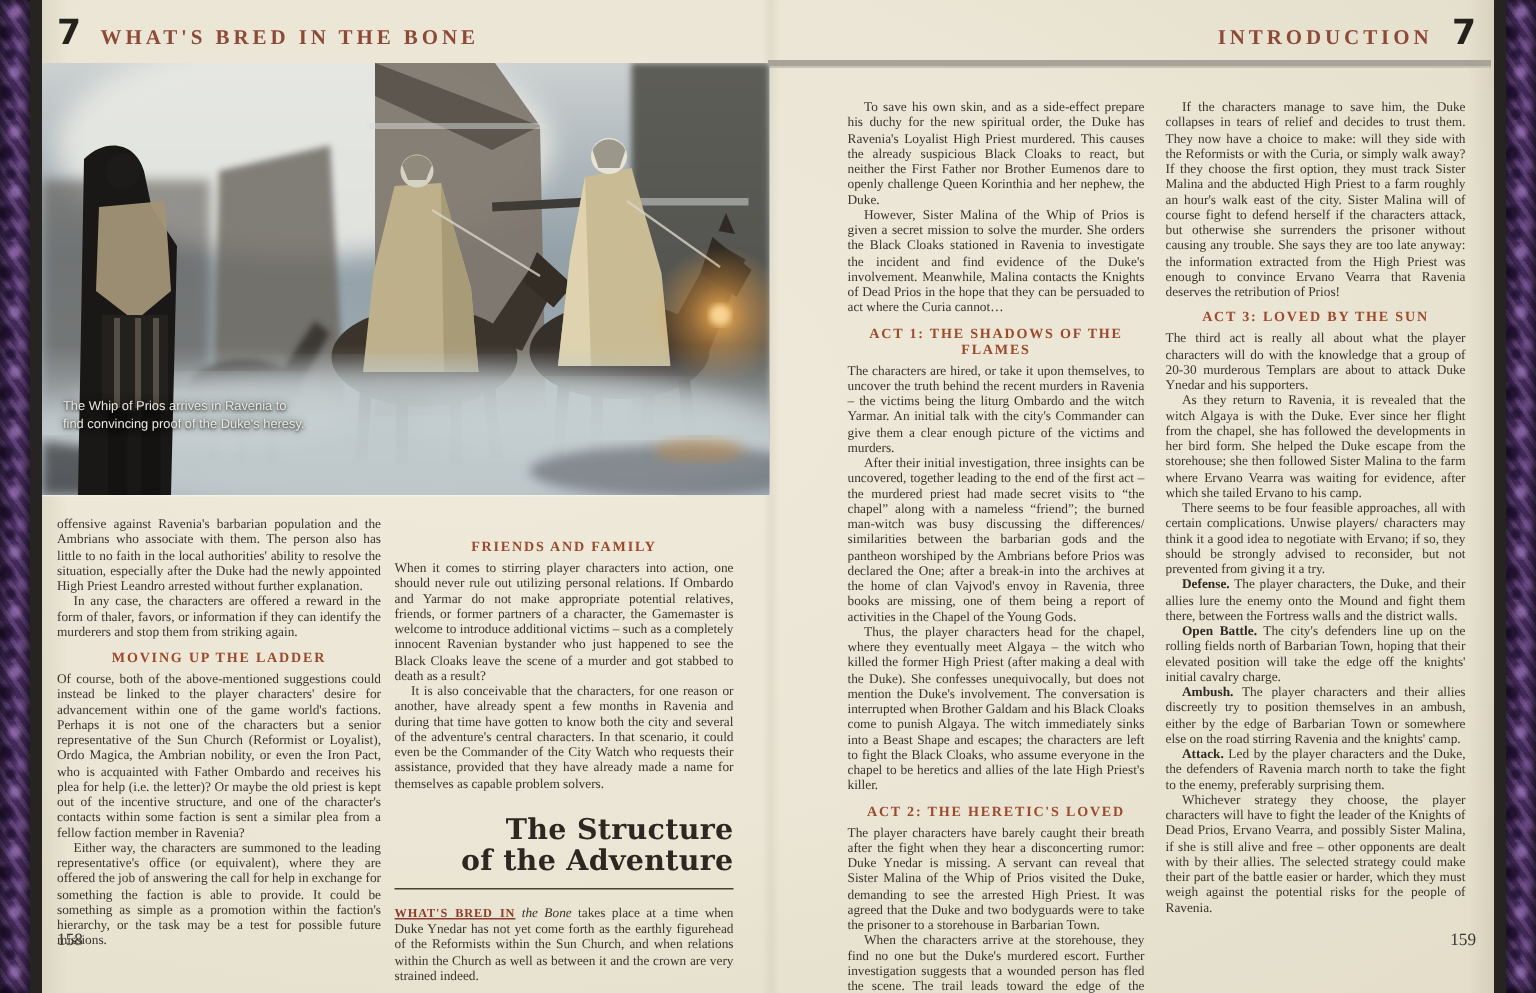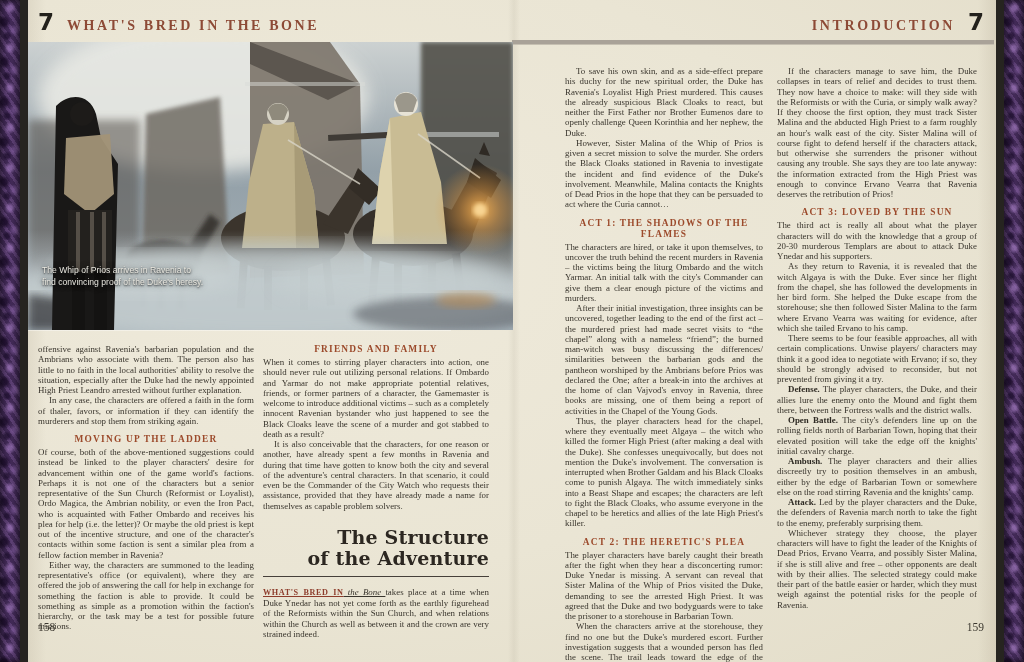--- a/index.html
+++ b/index.html
@@ -78,32 +78,32 @@
     position:absolute;text-align:justify;color:#39352d;
     font-size:8.9px;line-height:10.25px;
   }
   .col p{margin:0;}
   .col p.ind{text-indent:11px;}
   .sec-h{
     font-weight:bold;color:#9c4a2b;font-size:9.4px;
     letter-spacing:1.2px;margin:8px 0 2px 0;line-height:11px;
     text-align:center;
   }
-  .sec-h.first{margin-top:0;}
+  .sec-h.first{margin-top:16px;}
   .display-h{
     font-family:"DejaVu Serif", serif;font-weight:bold;color:#2c2721;
     font-size:19px;line-height:21px;margin:16px 0 0 0;
     border-bottom:1.5px solid #46403a;padding-bottom:7px;
     text-align:right;letter-spacing:.2px;
   }
   .lead{margin-top:10px !important;}
   .lead .sc{
     font-weight:bold;color:#8d3c2b;font-size:8.2px;letter-spacing:.6px;text-decoration:underline;
   }
-  .lead .it{font-style:italic;text-decoration:underline;}
+  .lead .it{font-style:italic;}
   b.lbl{color:#2e2a23;}
 
   .pagenum{
     position:absolute;top:621px;font-size:11.5px;color:#3b372f;
     font-family:Liberation Serif, serif;
     text-align:center;
   }
   .pagenum.l{left:10px;}
   .pagenum.r{right:12px;}
 </style>
@@ -242,21 +242,21 @@
       </g>
     </svg>
     <div class="caption">
       <div>The Whip of Prios arrives in Ravenia to</div>
       <div>find convincing proof of the Duke's heresy.</div>
     </div>
   </div>
 
   <div class="col" style="left:10px;top:344px;width:216px;">
     <p>offensive against Ravenia's barbarian population and the Ambrians who associate with them. The person also has little to no faith in the local authorities' ability to resolve the situation, especially after the Duke had the newly appointed High Priest Leandro arrested without further explanation.</p>
-    <p class="ind">In any case, the characters are offered a faith in the form of thaler, favors, or information if they can identify the murderers and stop them from striking again.</p>
+    <p class="ind">In any case, the characters are offered a reward in the form of thaler, favors, or information if they can identify the murderers and stop them from striking again.</p>
     <div class="sec-h">MOVING UP THE LADDER</div>
     <p>Of course, both of the above-mentioned suggestions could instead be linked to the player characters' desire for advancement within one of the game world's factions. Perhaps it is not one of the characters but a senior representative of the Sun Church (Reformist or Loyalist), Ordo Magica, the Ambrian nobility, or even the Iron Pact, who is acquainted with Father Ombardo and receives his plea for help (i.e. the letter)? Or maybe the old priest is kept out of the incentive structure, and one of the character's contacts within some faction is sent a similar plea from a fellow faction member in Ravenia?</p>
     <p class="ind">Either way, the characters are summoned to the leading representative's office (or equivalent), where they are offered the job of answering the call for help in exchange for something the faction is able to provide. It could be something as simple as a promotion within the faction's hierarchy, or the task may be a test for possible future missions.</p>
   </div>
 
   <div class="col" style="left:235px;top:344px;width:226px;">
     <div class="sec-h first">FRIENDS AND FAMILY</div>
     <p>When it comes to stirring player characters into action, one should never rule out utilizing personal relations. If Ombardo and Yarmar do not make appropriate potential relatives, friends, or former partners of a character, the Gamemaster is welcome to introduce additional victims – such as a completely innocent Ravenian bystander who just happened to see the Black Cloaks leave the scene of a murder and got stabbed to death as a result?</p>
     <p class="ind">It is also conceivable that the characters, for one reason or another, have already spent a few months in Ravenia and during that time have gotten to know both the city and several of the adventure's central characters. In that scenario, it could even be the Commander of the City Watch who requests their assistance, provided that they have already made a name for themselves as capable problem solvers.</p>
     <div class="display-h">
@@ -268,21 +268,21 @@
     </p>
   </div>
 
   <div class="col" style="left:537px;top:66px;width:198px;">
     <p class="ind">To save his own skin, and as a side-effect prepare his duchy for the new spiritual order, the Duke has Ravenia's Loyalist High Priest murdered. This causes the already suspicious Black Cloaks to react, but neither the First Father nor Brother Eumenos dare to openly challenge Queen Korinthia and her nephew, the Duke.</p>
     <p class="ind">However, Sister Malina of the Whip of Prios is given a secret mission to solve the murder. She orders the Black Cloaks stationed in Ravenia to investigate the incident and find evidence of the Duke's involvement. Meanwhile, Malina contacts the Knights of Dead Prios in the hope that they can be persuaded to act where the Curia cannot…</p>
     <div class="sec-h">ACT 1: THE SHADOWS OF THE FLAMES</div>
     <p>The characters are hired, or take it upon themselves, to uncover the truth behind the recent murders in Ravenia – the victims being the liturg Ombardo and the witch Yarmar. An initial talk with the city's Commander can give them a clear enough picture of the victims and murders.</p>
     <p class="ind">After their initial investigation, three insights can be uncovered, together leading to the end of the first act – the murdered priest had made secret visits to “the chapel” along with a nameless “friend”; the burned man-witch was busy discussing the differences/ similarities between the barbarian gods and the pantheon worshiped by the Ambrians before Prios was declared the One; after a break-in into the archives at the home of clan Vajvod's envoy in Ravenia, three books are missing, one of them being a report of activities in the Chapel of the Young Gods.</p>
     <p class="ind">Thus, the player characters head for the chapel, where they eventually meet Algaya – the witch who killed the former High Priest (after making a deal with the Duke). She confesses unequivocally, but does not mention the Duke's involvement. The conversation is interrupted when Brother Galdam and his Black Cloaks come to punish Algaya. The witch immediately sinks into a Beast Shape and escapes; the characters are left to fight the Black Cloaks, who assume everyone in the chapel to be heretics and allies of the late High Priest's killer.</p>
-    <div class="sec-h">ACT 2: THE HERETIC'S PLEA</div>
+    <div class="sec-h">ACT 2: THE HERETIC'S LOVED</div>
     <p>The player characters have barely caught their breath after the fight when they hear a disconcerting rumor: Duke Ynedar is missing. A servant can reveal that Sister Malina of the Whip of Prios visited the Duke, demanding to see the arrested High Priest. It was agreed that the Duke and two bodyguards were to take the prisoner to a storehouse in Barbarian Town.</p>
     <p class="ind">When the characters arrive at the storehouse, they find no one but the Duke's murdered escort. Further investigation suggests that a wounded person has fled the scene. The trail leads toward the edge of the district, to an abandoned ruin from the days of Symbaroum. The characters can</p>
   </div>
 
   <div class="col" style="left:749px;top:66px;width:200px;">
     <p class="ind">If the characters manage to save him, the Duke collapses in tears of relief and decides to trust them. They now have a choice to make: will they side with the Reformists or with the Curia, or simply walk away? If they choose the first option, they must track Sister Malina and the abducted High Priest to a farm roughly an hour's walk east of the city. Sister Malina will of course fight to defend herself if the characters attack, but otherwise she surrenders the prisoner without causing any trouble. She says they are too late anyway: the information extracted from the High Priest was enough to convince Ervano Vearra that Ravenia deserves the retribution of Prios!</p>
     <div class="sec-h">ACT 3: LOVED BY THE SUN</div>
     <p>The third act is really all about what the player characters will do with the knowledge that a group of 20-30 murderous Templars are about to attack Duke Ynedar and his supporters.</p>
     <p class="ind">As they return to Ravenia, it is revealed that the witch Algaya is with the Duke. Ever since her flight from the chapel, she has followed the developments in her bird form. She helped the Duke escape from the storehouse; she then followed Sister Malina to the farm where Ervano Vearra was waiting for evidence, after which she tailed Ervano to his camp.</p>
     <p class="ind">There seems to be four feasible approaches, all with certain complications. Unwise players/ characters may think it a good idea to negotiate with Ervano; if so, they should be strongly advised to reconsider, but not prevented from giving it a try.</p>

